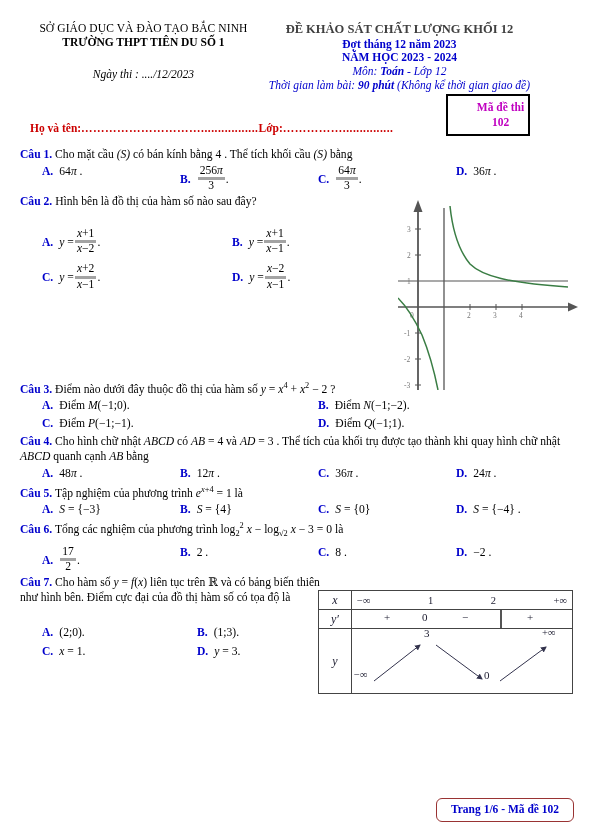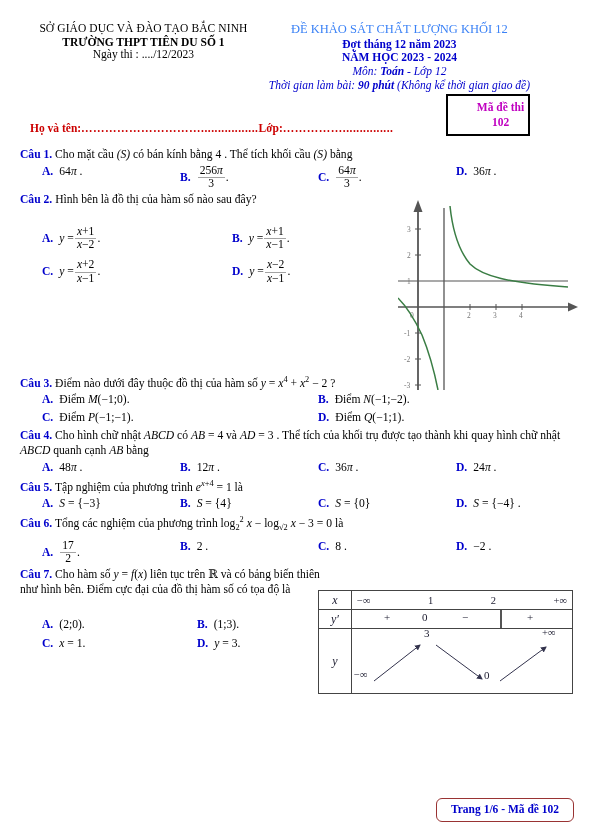--- a/index.html
+++ b/index.html
@@ -40,26 +40,28 @@
   }
   .hdr-line1 {
     letter-spacing: .1px;
     white-space: nowrap;
   }
   .hdr-school {
     font-weight: bold;
     margin-top: 2px;
   }
   .hdr-date {
+    margin-top: 20px;
+    font-style: italic;
     font-size: 11.5px;
   }
   .hdr-title {
-    font-weight: normal;
+    font-weight: bold;
     font-size: 12.5px;
-    color: #3b82f6;
+    color: #404040;
     white-space: nowrap;
   }
   .hdr-sub {
     font-weight: bold;
     font-size: 11.5px;
     margin-top: 1px;
     color: #0000cc;
   }
   .hdr-sub2 {
     font-weight: bold;
@@ -156,21 +158,21 @@
 
   
   i.v { font-style: italic; }
   .frac {
     display: inline-block;
     vertical-align: -0.55em;
     text-align: center;
     line-height: 1.05;
     margin: 0 1px;
   }
-  .frac .num { display: block; border-bottom: 1px solid #a3a3a3; padding: 0 2px; }
+  .frac .num { display: block; border-bottom: 3px solid #a3a3a3; padding: 0 2px; }
   .frac .den { display: block; padding: 0 2px; }
   sup.sm { font-size: .72em; vertical-align: super; }
   sub.sm { font-size: .72em; vertical-align: sub; }
 
   
   .graph-wrap {
     position: absolute;
     left: 398px;
     top: 190px;
     width: 186px;

